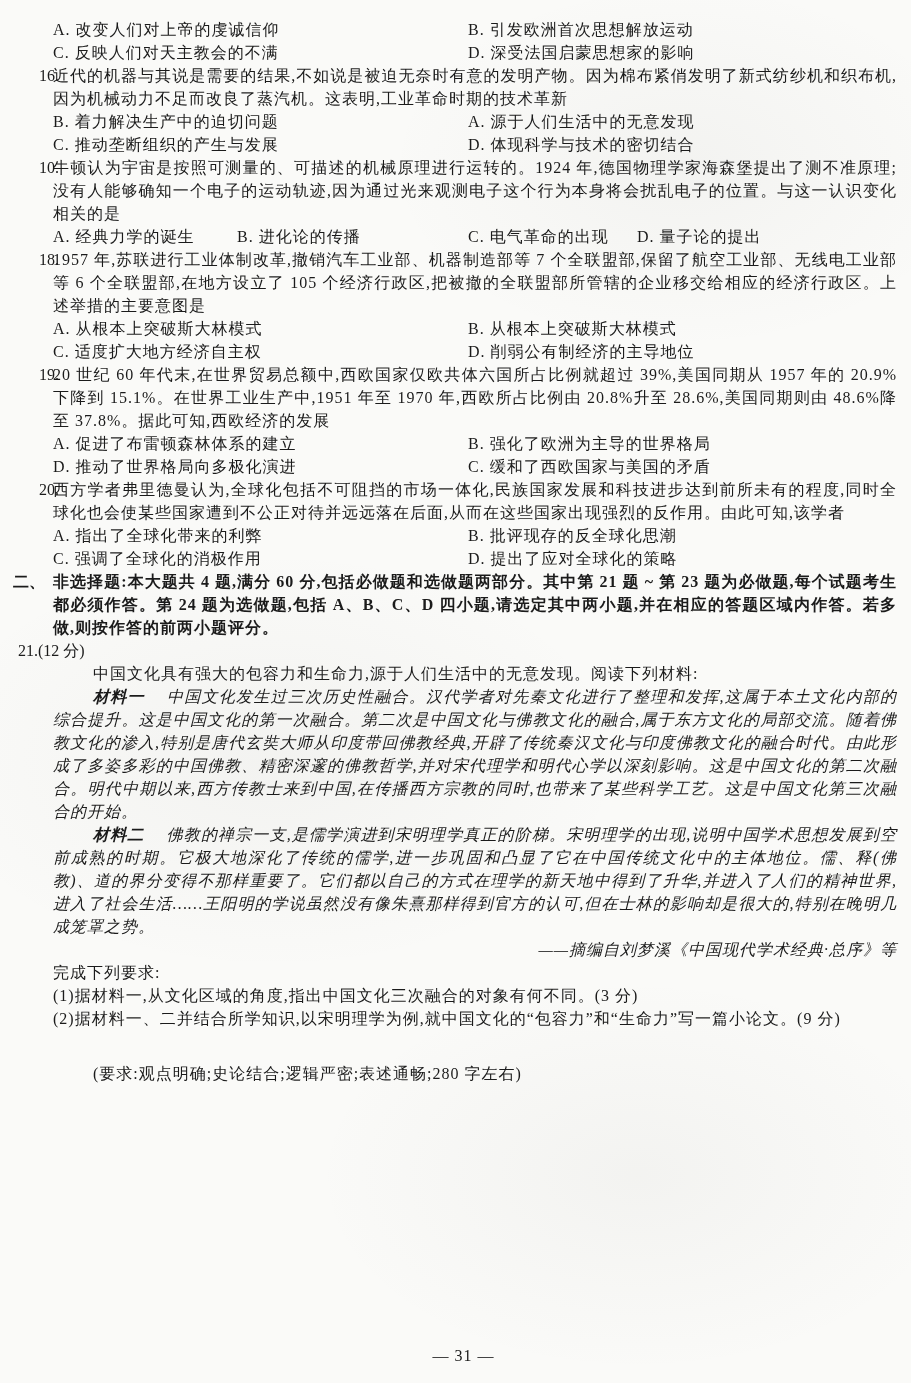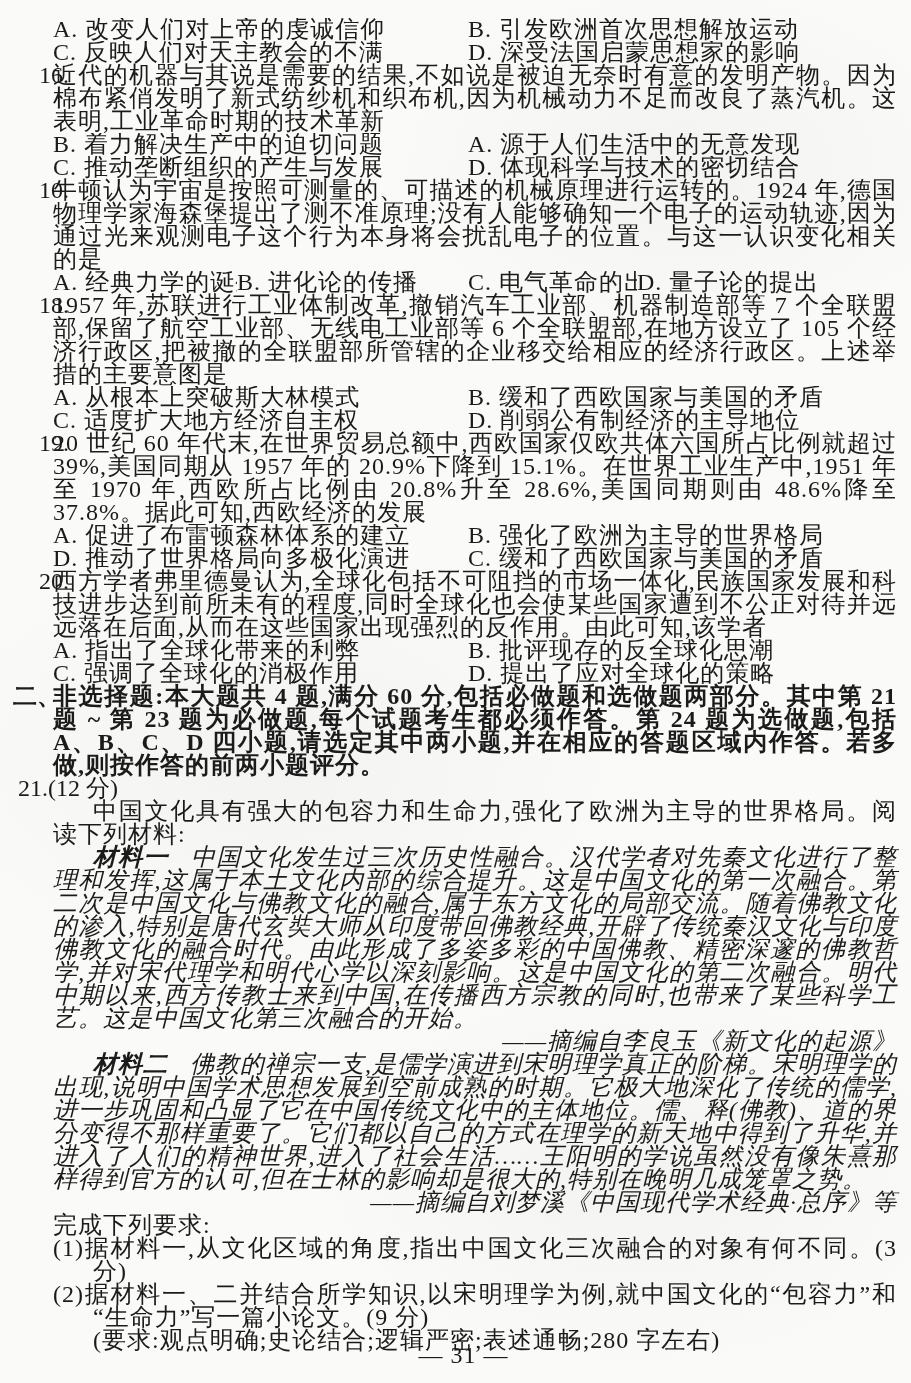--- a/index.html
+++ b/index.html
@@ -8,21 +8,21 @@
     position: relative;
     width: 911px; height: 1383px;
     margin: 0 auto;
     overflow: hidden;
     background:
       radial-gradient(ellipse 420px 260px at 75% 12%, rgba(110,110,102,0.05), transparent 70%),
       radial-gradient(ellipse 500px 300px at 30% 55%, rgba(110,110,102,0.05), transparent 70%),
       radial-gradient(ellipse 460px 280px at 70% 85%, rgba(110,110,102,0.05), transparent 70%),
       #fafaf8;
     font-family: "Liberation Serif", "DejaVu Serif", serif;
-    font-size: 24px;
+    font-size: 16px;
     line-height: 23px;
     letter-spacing: 1px;
     color: #1b1b1b;
     padding-top: 18px;
   }
   p { margin: 0; }
   .textcol { margin-left: 53px; margin-right: 14px; }
   .q { position: relative; }
   .qnum {
     position: absolute; left: 39px; top: 0;
@@ -37,21 +37,21 @@
   .opts4 .o3 { width: 169px; } .opts4 .o4 { flex: 1; }
   .sec .qnum { left: 13px; font-weight: bold; }
   .sec .qbody { font-weight: bold; }
   .qhead { margin-left: 18px; letter-spacing: 0; }
   .indent { text-indent: 40px; }
   .material { font-style: italic; text-align: justify; text-indent: 40px; }
   .mlabel { font-weight: bold; }
   .mgap { display: inline-block; width: 22px; }
   .source { text-align: right; font-style: italic; }
   .item { padding-left: 40px; text-indent: -40px; text-align: justify; }
-  .subnote { padding-left: 40px; }
+  .subnote { padding-left: 40px; margin-top: 32px; }
   .footer {
     position: absolute; top: 1344px; left: 8px; width: 100%;
     text-align: center; letter-spacing: 1px;
   }
 </style>
 </head>
 <body>
 
 <div class="page">
 
@@ -87,21 +87,21 @@
       </div>
     </div>
   </div>
 
   <div class="q">
     <span class="qnum">18.</span>
     <div class="qbody">
       <p class="stem">1957 年,苏联进行工业体制改革,撤销汽车工业部、机器制造部等 7 个全联盟部,保留了航空工业部、无线电工业部等 6 个全联盟部,在地方设立了 105 个经济行政区,把被撤的全联盟部所管辖的企业移交给相应的经济行政区。上述举措的主要意图是</p>
       <div class="opts2">
         <span class="opt">A. 从根本上突破斯大林模式</span>
-        <span class="opt">B. 缓和了西欧国家与美国的矛盾</span>
+        <span class="opt">B. 从根本上突破斯大林模式</span>
         <span class="opt">C. 适度扩大地方经济自主权</span>
         <span class="opt">D. 削弱公有制经济的主导地位</span>
       </div>
     </div>
   </div>
 
   <div class="q">
     <span class="qnum">19.</span>
     <div class="qbody">
       <p class="stem">20 世纪 60 年代末,在世界贸易总额中,西欧国家仅欧共体六国所占比例就超过 39%,美国同期从 1957 年的 20.9%下降到 15.1%。在世界工业生产中,1951 年至 1970 年,西欧所占比例由 20.8%升至 28.6%,美国同期则由 48.6%降至 37.8%。据此可知,西欧经济的发展</p>
@@ -128,23 +128,22 @@
   </div>
 
   <div class="q sec">
     <span class="qnum">二、</span>
     <div class="qbody secbody">非选择题:本大题共 4 题,满分 60 分,包括必做题和选做题两部分。其中第 21 题 ~ 第 23 题为必做题,每个试题考生都必须作答。第 24 题为选做题,包括 A、B、C、D 四小题,请选定其中两小题,并在相应的答题区域内作答。若多做,则按作答的前两小题评分。</div>
   </div>
 
   <div>
     <p class="qhead">21.(12 分)</p>
     <div class="textcol">
-      <p class="para indent">中国文化具有强大的包容力和生命力,强化了欧洲为主导的世界格局。阅读下列材料:</p>
+      <p class="para indent">中国文化具有强大的包容力和生命力,源于人们生活中的无意发现。阅读下列材料:</p>
       <p class="material"><span class="mlabel">材料一</span><span class="mgap"></span><span>中国文化发生过三次历史性融合。汉代学者对先秦文化进行了整理和发挥,这属于本土文化内部的综合提升。这是中国文化的第一次融合。第二次是中国文化与佛教文化的融合,属于东方文化的局部交流。随着佛教文化的渗入,特别是唐代玄奘大师从印度带回佛教经典,开辟了传统秦汉文化与印度佛教文化的融合时代。由此形成了多姿多彩的中国佛教、精密深邃的佛教哲学,并对宋代理学和明代心学以深刻影响。这是中国文化的第二次融合。明代中期以来,西方传教士来到中国,在传播西方宗教的同时,也带来了某些科学工艺。这是中国文化第三次融合的开始。</span></p>
-      <p class="source">——摘编自李良玉《新文化的起源》</p>
       <p class="material"><span class="mlabel">材料二</span><span class="mgap"></span><span>佛教的禅宗一支,是儒学演进到宋明理学真正的阶梯。宋明理学的出现,说明中国学术思想发展到空前成熟的时期。它极大地深化了传统的儒学,进一步巩固和凸显了它在中国传统文化中的主体地位。儒、释(佛教)、道的界分变得不那样重要了。它们都以自己的方式在理学的新天地中得到了升华,并进入了人们的精神世界,进入了社会生活……王阳明的学说虽然没有像朱熹那样得到官方的认可,但在士林的影响却是很大的,特别在晚明几成笼罩之势。</span></p>
       <p class="source">——摘编自刘梦溪《中国现代学术经典·总序》等</p>
       <p class="para">完成下列要求:</p>
       <p class="item">(1)据材料一,从文化区域的角度,指出中国文化三次融合的对象有何不同。(3 分)</p>
       <p class="item">(2)据材料一、二并结合所学知识,以宋明理学为例,就中国文化的“包容力”和“生命力”写一篇小论文。(9 分)</p>
       <p class="subnote">(要求:观点明确;史论结合;逻辑严密;表述通畅;280 字左右)</p>
     </div>
   </div>
 
 

